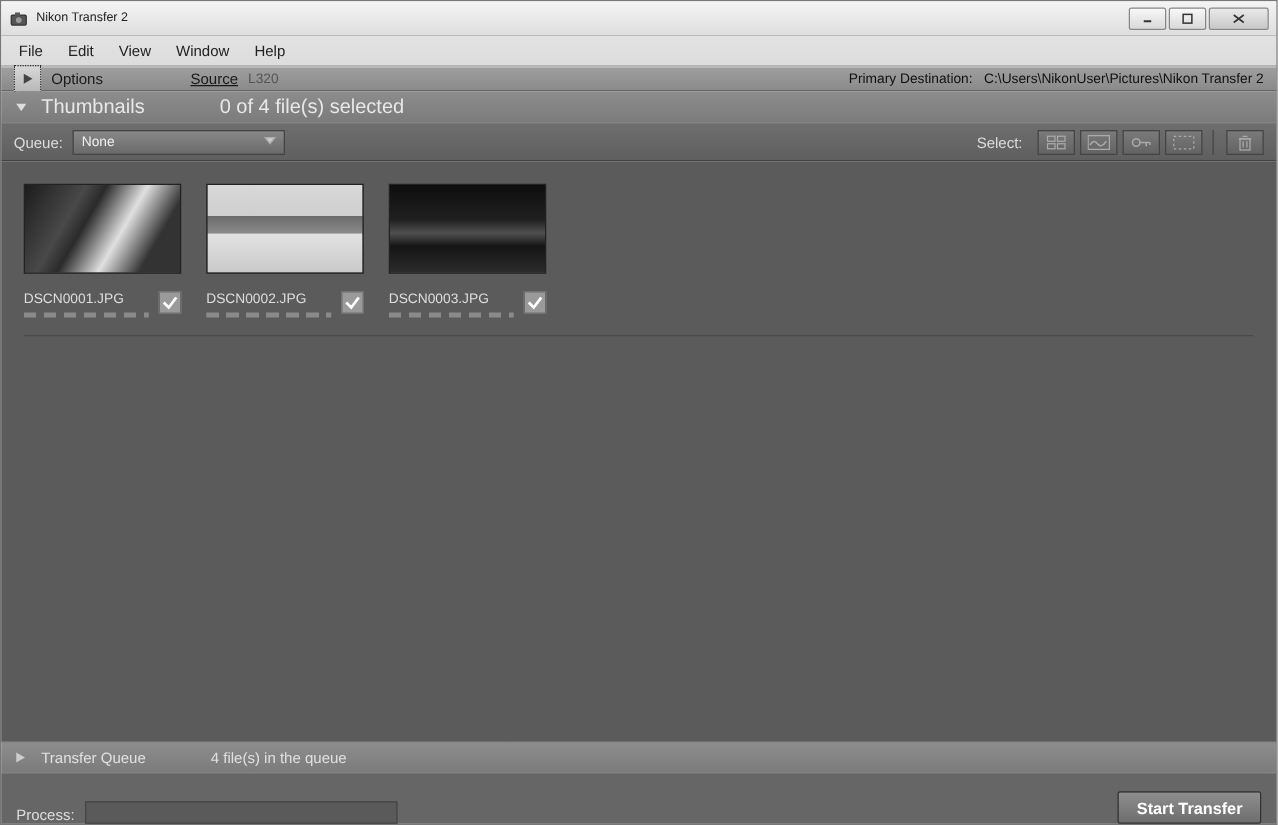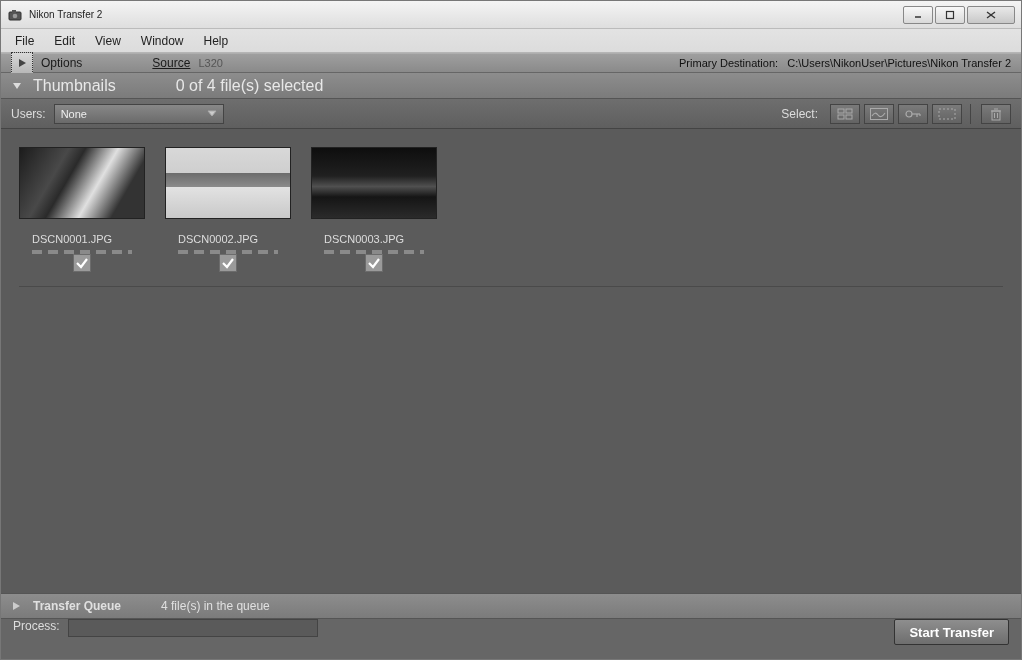--- a/index.html
+++ b/index.html
@@ -42,33 +42,33 @@
 .group-bar .select-lbl { margin-right:8px; }
 .group-bar .icon-btn { width:30px; height:20px; background: linear-gradient(#7a7a7a,#636363); border:1px solid #444; margin-left:4px; display:flex; align-items:center; justify-content:center; cursor:pointer; }
 .group-bar .divider { width:1px; height:20px; background:#444; margin:0 6px 0 8px; }
 .group-bar svg { stroke:#aaa; fill:none; }
 
 
 .thumb-area { flex:1; background:#5b5b5b; padding: 18px 18px 0 18px; display:flex; flex-direction:column; overflow:hidden; }
 .thumb-row { display:flex; gap:20px; flex-wrap:wrap; }
 .thumb { width:126px; }
 .thumb .img { width:126px; height:72px; background:#333; border:1px solid #222; position:relative; overflow:hidden; }
-.thumb .fname-row { display:flex; align-items:center; justify-content:space-between; margin-top:10px;flex-direction:column; }
+.thumb .fname-row { display:flex; align-items:center; justify-content:space-between; margin-top:10px; }
 .thumb .fname { font-size:11px; color:#ddd; }
 .thumb .check { width:18px; height:18px; background:#9a9a9a; border:1px solid #6c6c6c; display:flex; align-items:center; justify-content:center; cursor:pointer; }
 .thumb .dashes { margin-top:3px; height:4px; background: repeating-linear-gradient(to right,#8a8a8a 0 10px,transparent 10px 16px); width:100px; }
 .hr { height:1px; background:#4a4a4a; margin-top:14px; }
 
 
 .queue-bar { height: 26px; background: linear-gradient(#8d8d8d,#7b7b7b); border-top:1px solid #555; border-bottom:1px solid #555; display:flex; align-items:center; padding: 0 10px; font-size:12px; color:#e0e0e0; }
 .queue-bar .tri { width:12px; height:12px; margin-right:10px; display:flex;align-items:center;}
-.queue-bar .ql { margin-right:40px;font-weight:bold; }
-
-
-.bottom-bar { height:40px; background:#666; display:flex; align-items:flex-start; padding: 0 12px; font-size:12px; color:#ddd; }
+.queue-bar .ql { margin-right:52px; }
+
+
+.bottom-bar { height:40px; background:#666; display:flex; align-items:flex-end; padding: 0 12px; font-size:12px; color:#ddd; }
 .bottom-bar .plabel { margin-right:8px; }
 .bottom-bar .progress { width:250px; height:18px; border:1px solid #444; background:#5a5a5a; }
 .bottom-bar .spacer { flex:1; }
 .bottom-bar .start-btn { height:26px; padding:0 14px; border:1px solid #333; background:linear-gradient(#8e8e8e,#6e6e6e); color:#fff; font-weight:bold; font-size:13px; display:flex; align-items:center; cursor:pointer; border-radius:2px; }
 
 
 .img.p1 { background: linear-gradient(120deg,#1c1c1c 0%, #494949 30%, #2a2a2a 40%, #e0e0e0 60%, #333 80%); }
 .img.p2 { background: linear-gradient(#d8d8d8 0%, #cfcfcf 35%, #6c6c6c 36%, #8a8a8a 55%, #e2e2e2 56%, #c9c9c9 100%); }
 .img.p3 { background: linear-gradient(#0e0e0e 0%, #202020 40%, #505050 55%, #151515 70%, #2b2b2b 100%); }
 .img.p4 { background: radial-gradient(circle at 30% 50%, #aaa 0 14%, transparent 16%), radial-gradient(circle at 70% 50%, #aaa 0 14%, transparent 16%), linear-gradient(#5d5d5d,#3e3e3e); }
@@ -136,21 +136,21 @@
     <span class="tri">
       <svg viewBox="0 0 10 10" width="10" height="10">
           <polygon points="1,2 9,2 5,8" fill="#ddd"></polygon>
         </svg>
     </span>
     <span class="th-label">Thumbnails</span>
     <span class="th-count">0 of 4 file(s) selected</span>
   </div>
 
   <div class="group-bar">
-    <span class="glabel">Users:</span>
+    <span class="glabel">Queue:</span>
     <div class="dropdown">
       <span>None</span>
       <span><svg width="10" height="10" viewBox="0 0 10 10">
             <polygon points="1,3 9,3 5,8" fill="#ccc"></polygon>
           </svg></span>
     </div>
     <span class="spacer"></span>
     <span class="select-lbl">Select:</span>
     <div class="icon-btn">
       <svg width="16" height="12" viewBox="0 0 16 12">

